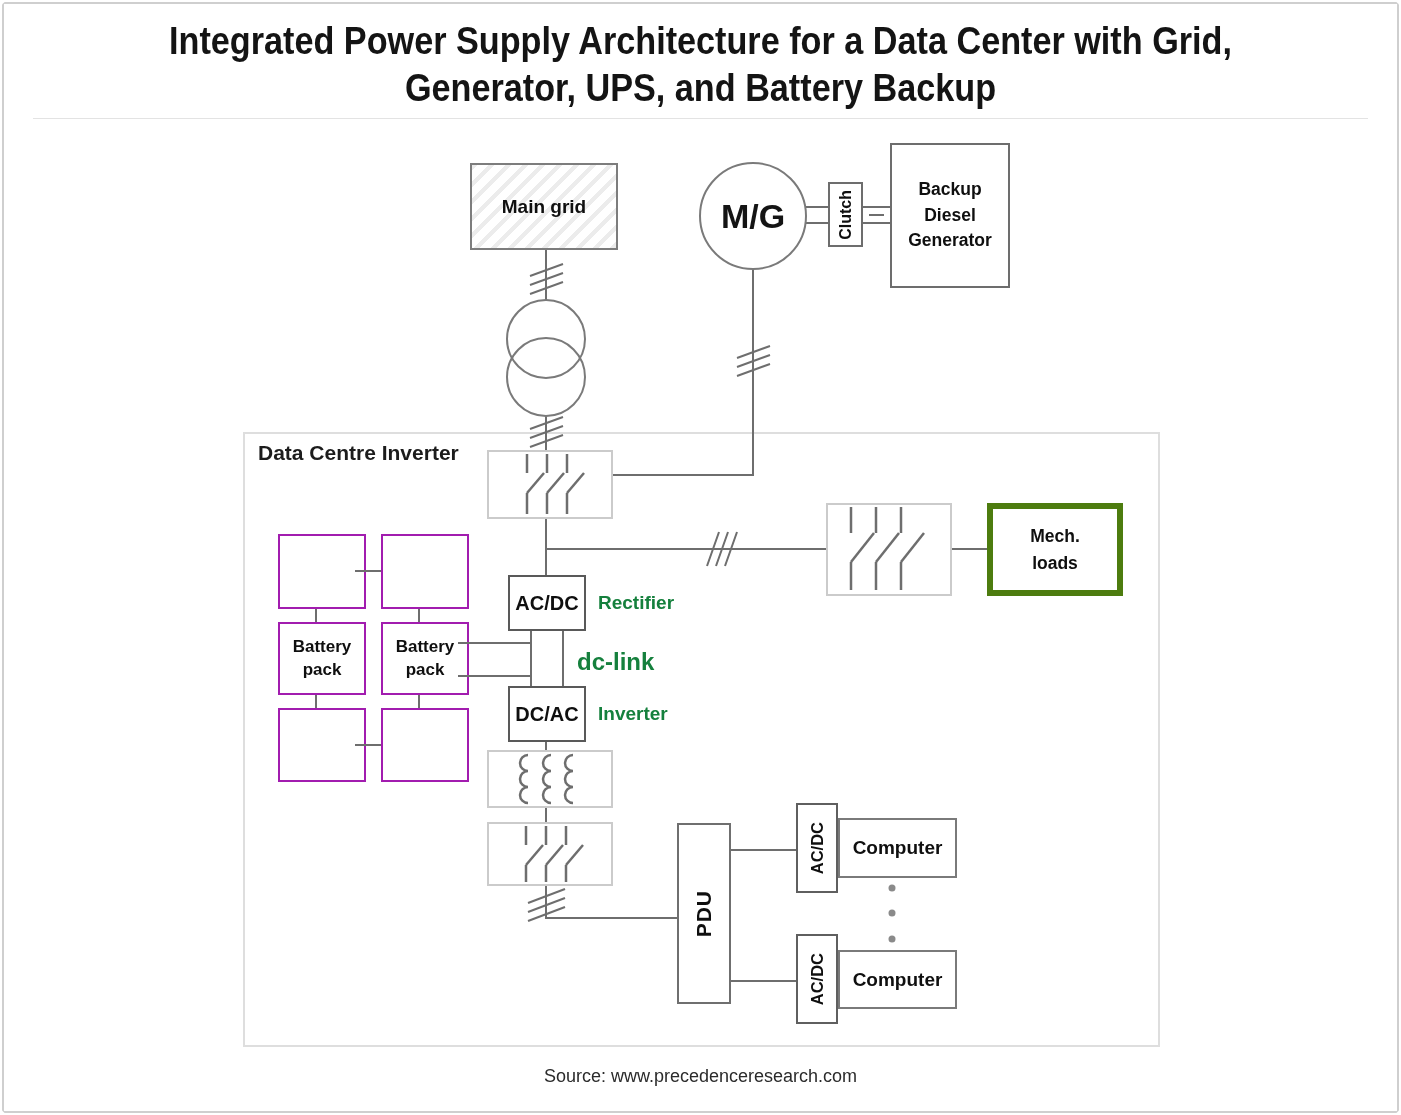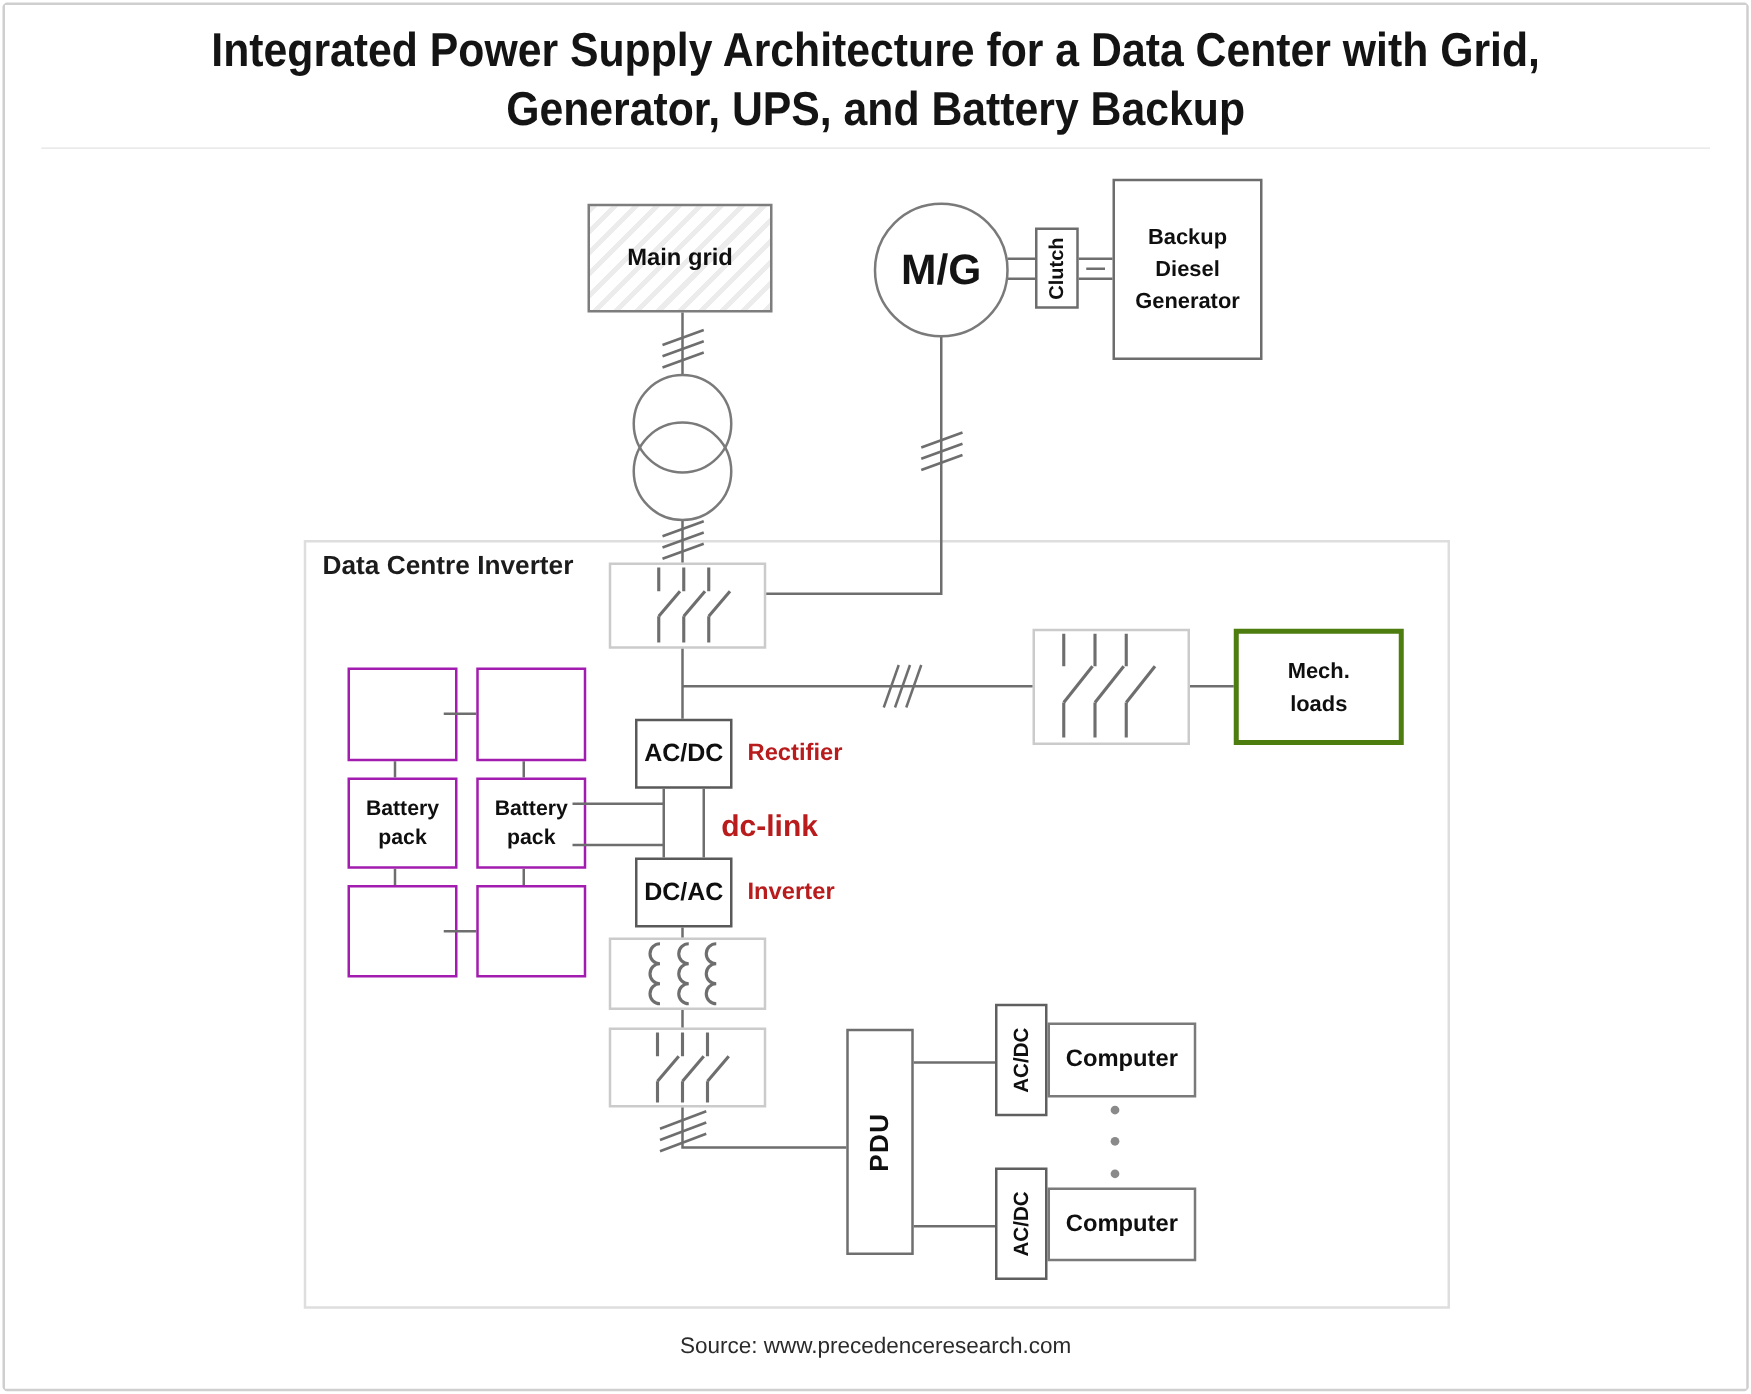--- a/index.html
+++ b/index.html
@@ -27,26 +27,26 @@
   .gen{left:890px;top:143px;width:120px;height:145px;border:2px solid #6d6d6d;font-size:17.5px;
     line-height:1.45;padding:0 13px;justify-content:center;}
   .vtext{writing-mode:vertical-rl;transform:rotate(180deg);}
 
   .sbox{position:absolute;border:2px solid #cbcbcb;box-sizing:border-box;background:transparent;}
   .sb1{left:487px;top:450px;width:126px;height:69px;}
   .sb2{left:826px;top:503px;width:126px;height:93px;}
   .sb3{left:487px;top:822px;width:126px;height:64px;}
   .ind{left:487px;top:750px;width:126px;height:58px;}
 
-  .mech{left:987px;top:503px;width:136px;height:93px;border:4px solid #4d7c0f;font-size:17.5px;
+  .mech{left:987px;top:503px;width:136px;height:93px;border:6px solid #4d7c0f;font-size:17.5px;
     line-height:1.5;padding:18px 30px;}
   .conv{width:78px;height:56px;border:2px solid #595959;font-size:20px;}
   .acdc{left:508px;top:575px;}
   .dcac{left:508px;top:686px;}
-  .lbl{position:absolute;font-weight:bold;font-size:19px;color:#b91c1c;}
+  .lbl{position:absolute;font-weight:bold;font-size:19px;color:#15803d;}
   .rect-lbl{left:598px;top:592px;}
   .dclink-lbl{left:577px;top:648px;font-size:24px;}
   .inv-lbl{left:598px;top:703px;}
 
   .bat{width:88px;height:75px;border:2px solid #a21caf;font-size:17px;line-height:1.3;padding:0 23px;}
   .b-tl{left:278px;top:534px;}
   .b-tr{left:381px;top:534px;}
   .b-ml{left:278px;top:622px;height:73px;}
   .b-mr{left:381px;top:622px;height:73px;}
   .b-bl{left:278px;top:708px;height:74px;}

